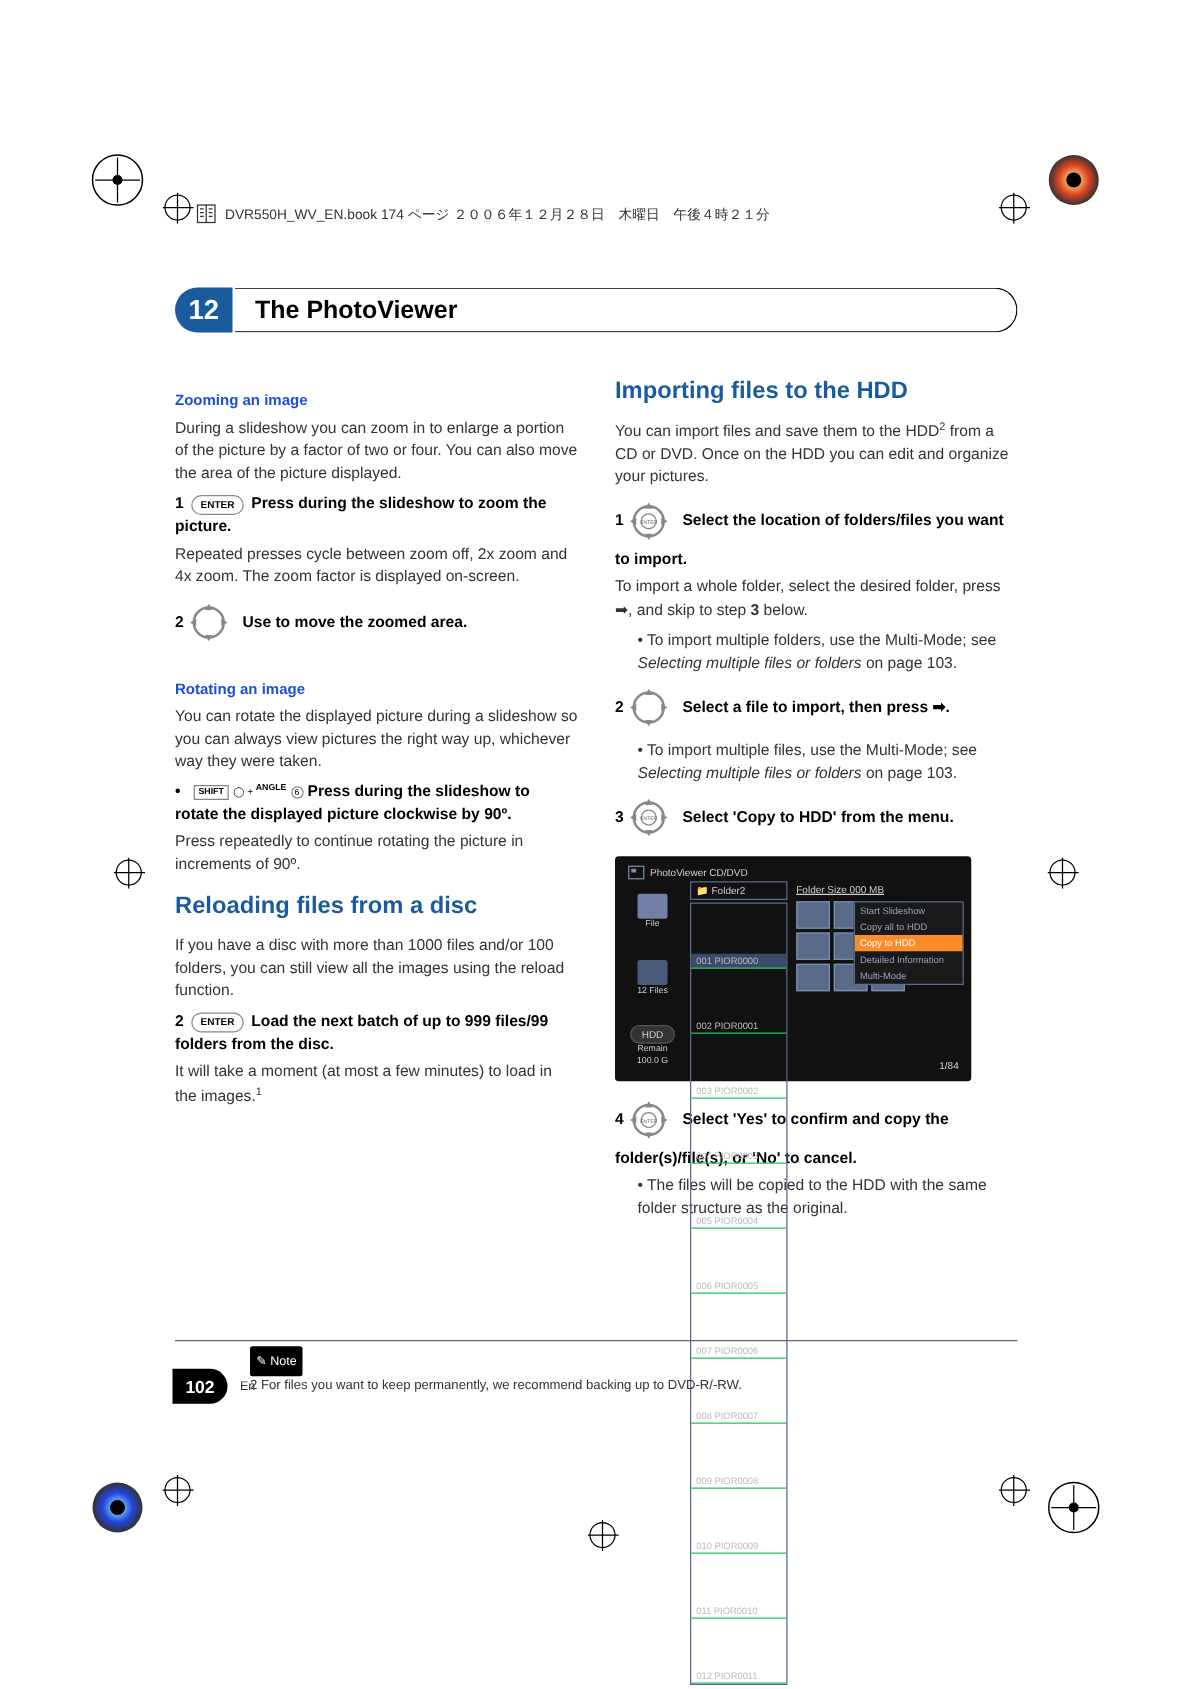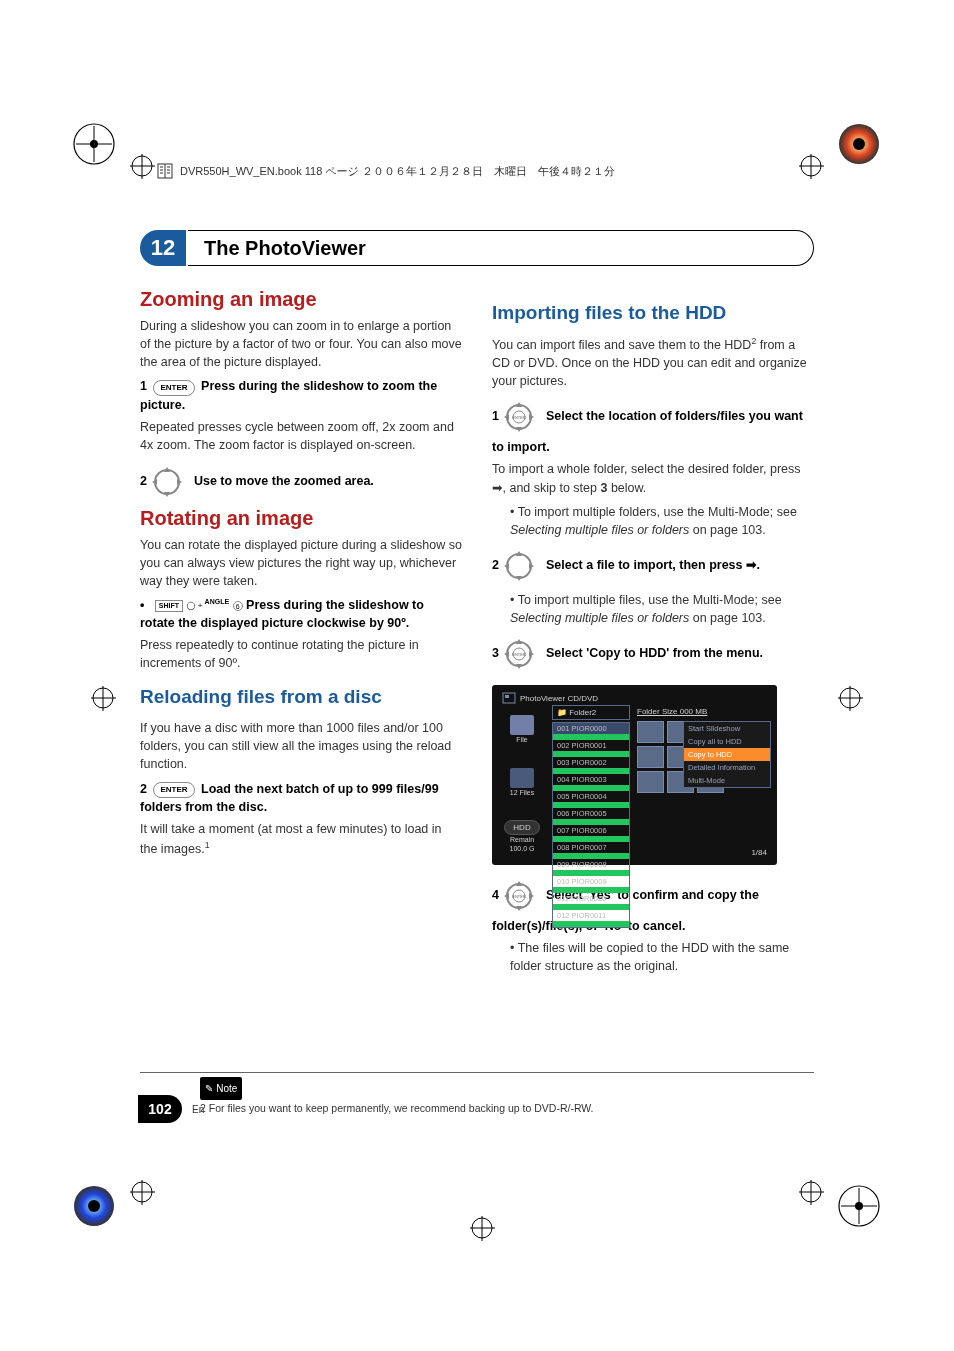--- a/index.html
+++ b/index.html
@@ -72,21 +72,21 @@
       align-items: center;
       padding-left: 16px;
       margin-left: 2px;
     }
     .chapter-title { font-size: 20px; font-weight: bold; }
     .columns {
       display: flex;
       gap: 30px;
     }
     .col { flex: 1; }
-    .h-red { color: #b91c1c; font-weight: bold; font-size: 20px; margin-bottom: 6px; margin-top: 0; }
+    .h-red { color: #1d4ed8; font-weight: bold; font-size: 12px; margin-bottom: 6px; margin-top: 25px; }
     .h-blue { color: #1a5b9e; font-weight: bold; font-size: 19px; margin-bottom: 10px; margin-top: 14px; line-height: 1.2; }
     .body-text { font-size: 12.5px; line-height: 1.45; color: #333; margin-bottom: 6px; }
     .step-line { font-size: 12.5px; line-height: 1.45; margin-bottom: 4px; }
     .step-num { font-weight: bold; }
     .step-bold { font-weight: bold; }
     .bullet { font-size: 12.5px; line-height: 1.45; margin-left: 18px; margin-bottom: 6px; color: #333; }
     .italic { font-style: italic; }
     .icon-btn {
       display: inline-block;
       vertical-align: middle;
@@ -172,21 +172,21 @@
     }
     .pv-side-icon { width: 24px; height: 20px; background: #727fa6; border-radius: 2px; }
     .pv-side-lbl { font-size: 7px; text-align: center; line-height: 1.3; }
     .pv-hdd-badge { background: #333; border-radius: 8px; padding: 2px 8px; font-size: 8px; border: 1px solid #555; }
     .pv-mid {
       position: absolute;
       left: 60px; top: 20px; width: 78px;
     }
     .pv-folder-row { border: 1px solid #5a6b8a; padding: 2px 4px; font-size: 8px; margin-bottom: 2px; }
     .pv-list { border: 1px solid #5a6b8a; }
-    .pv-item { padding: 1px 4px; font-size: 7.5px; border-bottom: 6px solid #22c55e; color: #bbb; }
+    .pv-item { padding: 1px 4px; font-size: 7.5px; border-bottom: 1px solid #22c55e; color: #bbb; margin-top: 40px; }
     .pv-folderinfo { position: absolute; left: 145px; top: 22px; font-size: 8px; text-decoration: underline; }
     .pv-thumbs { position: absolute; left: 145px; top: 36px; width: 88px; display: flex; flex-wrap: wrap; gap: 3px; }
     .pv-thumb { width: 27px; height: 22px; background: #5a6b8a; border: 1px solid #7a8bb0; }
     .pv-menu {
       position: absolute; right: 6px; top: 36px; width: 88px;
       border: 1px solid #5a6b8a; background: #1a1a1a;
     }
     .pv-menu-item { padding: 2px 4px; font-size: 7.5px; color: #99a0b8; }
     .pv-menu-item.sel { background: #fb8c2a; color: #fff; }
     .pv-paginator { position: absolute; right: 10px; bottom: 8px; font-size: 8px; }
@@ -278,21 +278,21 @@
       <line x1="0" y1="12" x2="25" y2="12" stroke="#000"></line>
       <line x1="12" y1="0" x2="12" y2="25" stroke="#000"></line>
     </svg></div>
 
 <div class="header-bar">
   <svg class="header-icon" viewBox="0 0 18 18">
       <rect x="2" y="2" width="14" height="14" fill="none" stroke="#333"></rect>
       <line x1="9" y1="2" x2="9" y2="16" stroke="#333"></line>
       <path d="M4 5h3M4 8h3M4 11h3M11 5h3M11 8h3M11 11h3" stroke="#333"></path>
     </svg>
-  <span>DVR550H_WV_EN.book 118 ページ ２００６年１２月２８日　木曜日　午後４時２１分</span>
+  <span>DVR550H_WV_EN.book 174 ページ ２００６年１２月２８日　木曜日　午後４時２１分</span>
 </div>
 
 <div class="content">
 
   <div class="chapter-bar">
     <div class="chapter-badge">12</div>
     <div class="chapter-title-wrap">
       <span class="chapter-title">The PhotoViewer</span>
     </div>
   </div>

